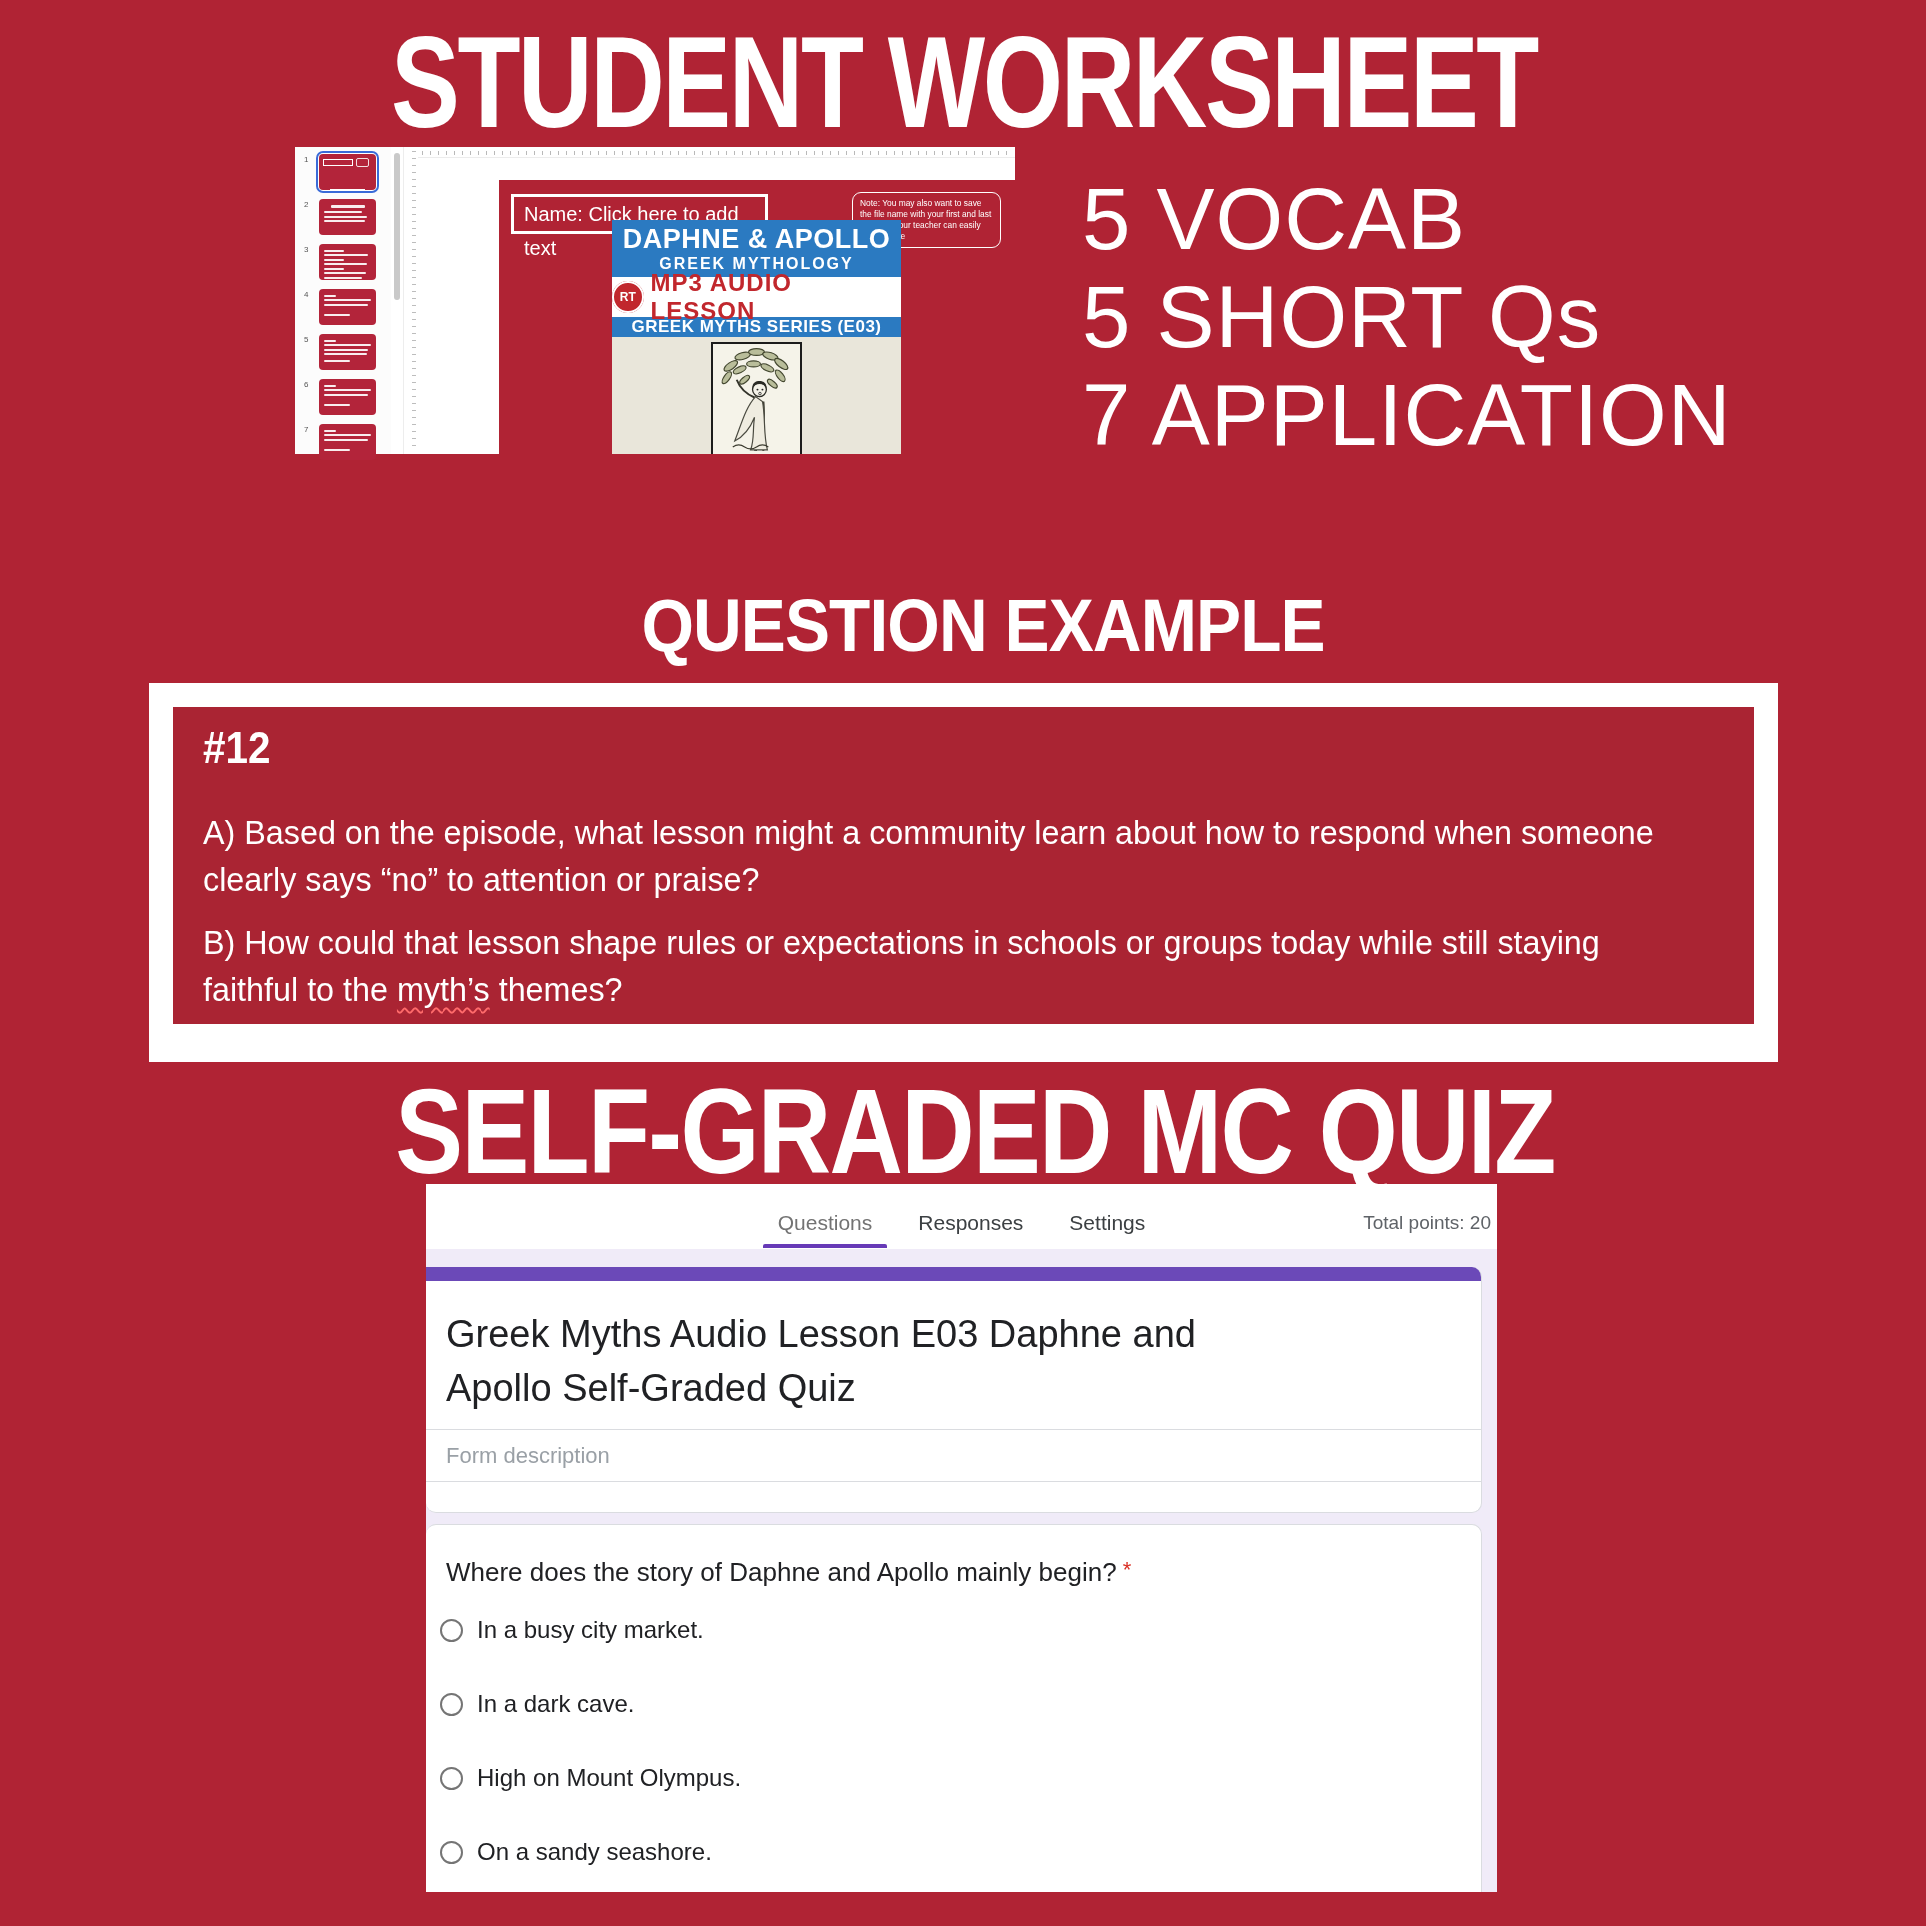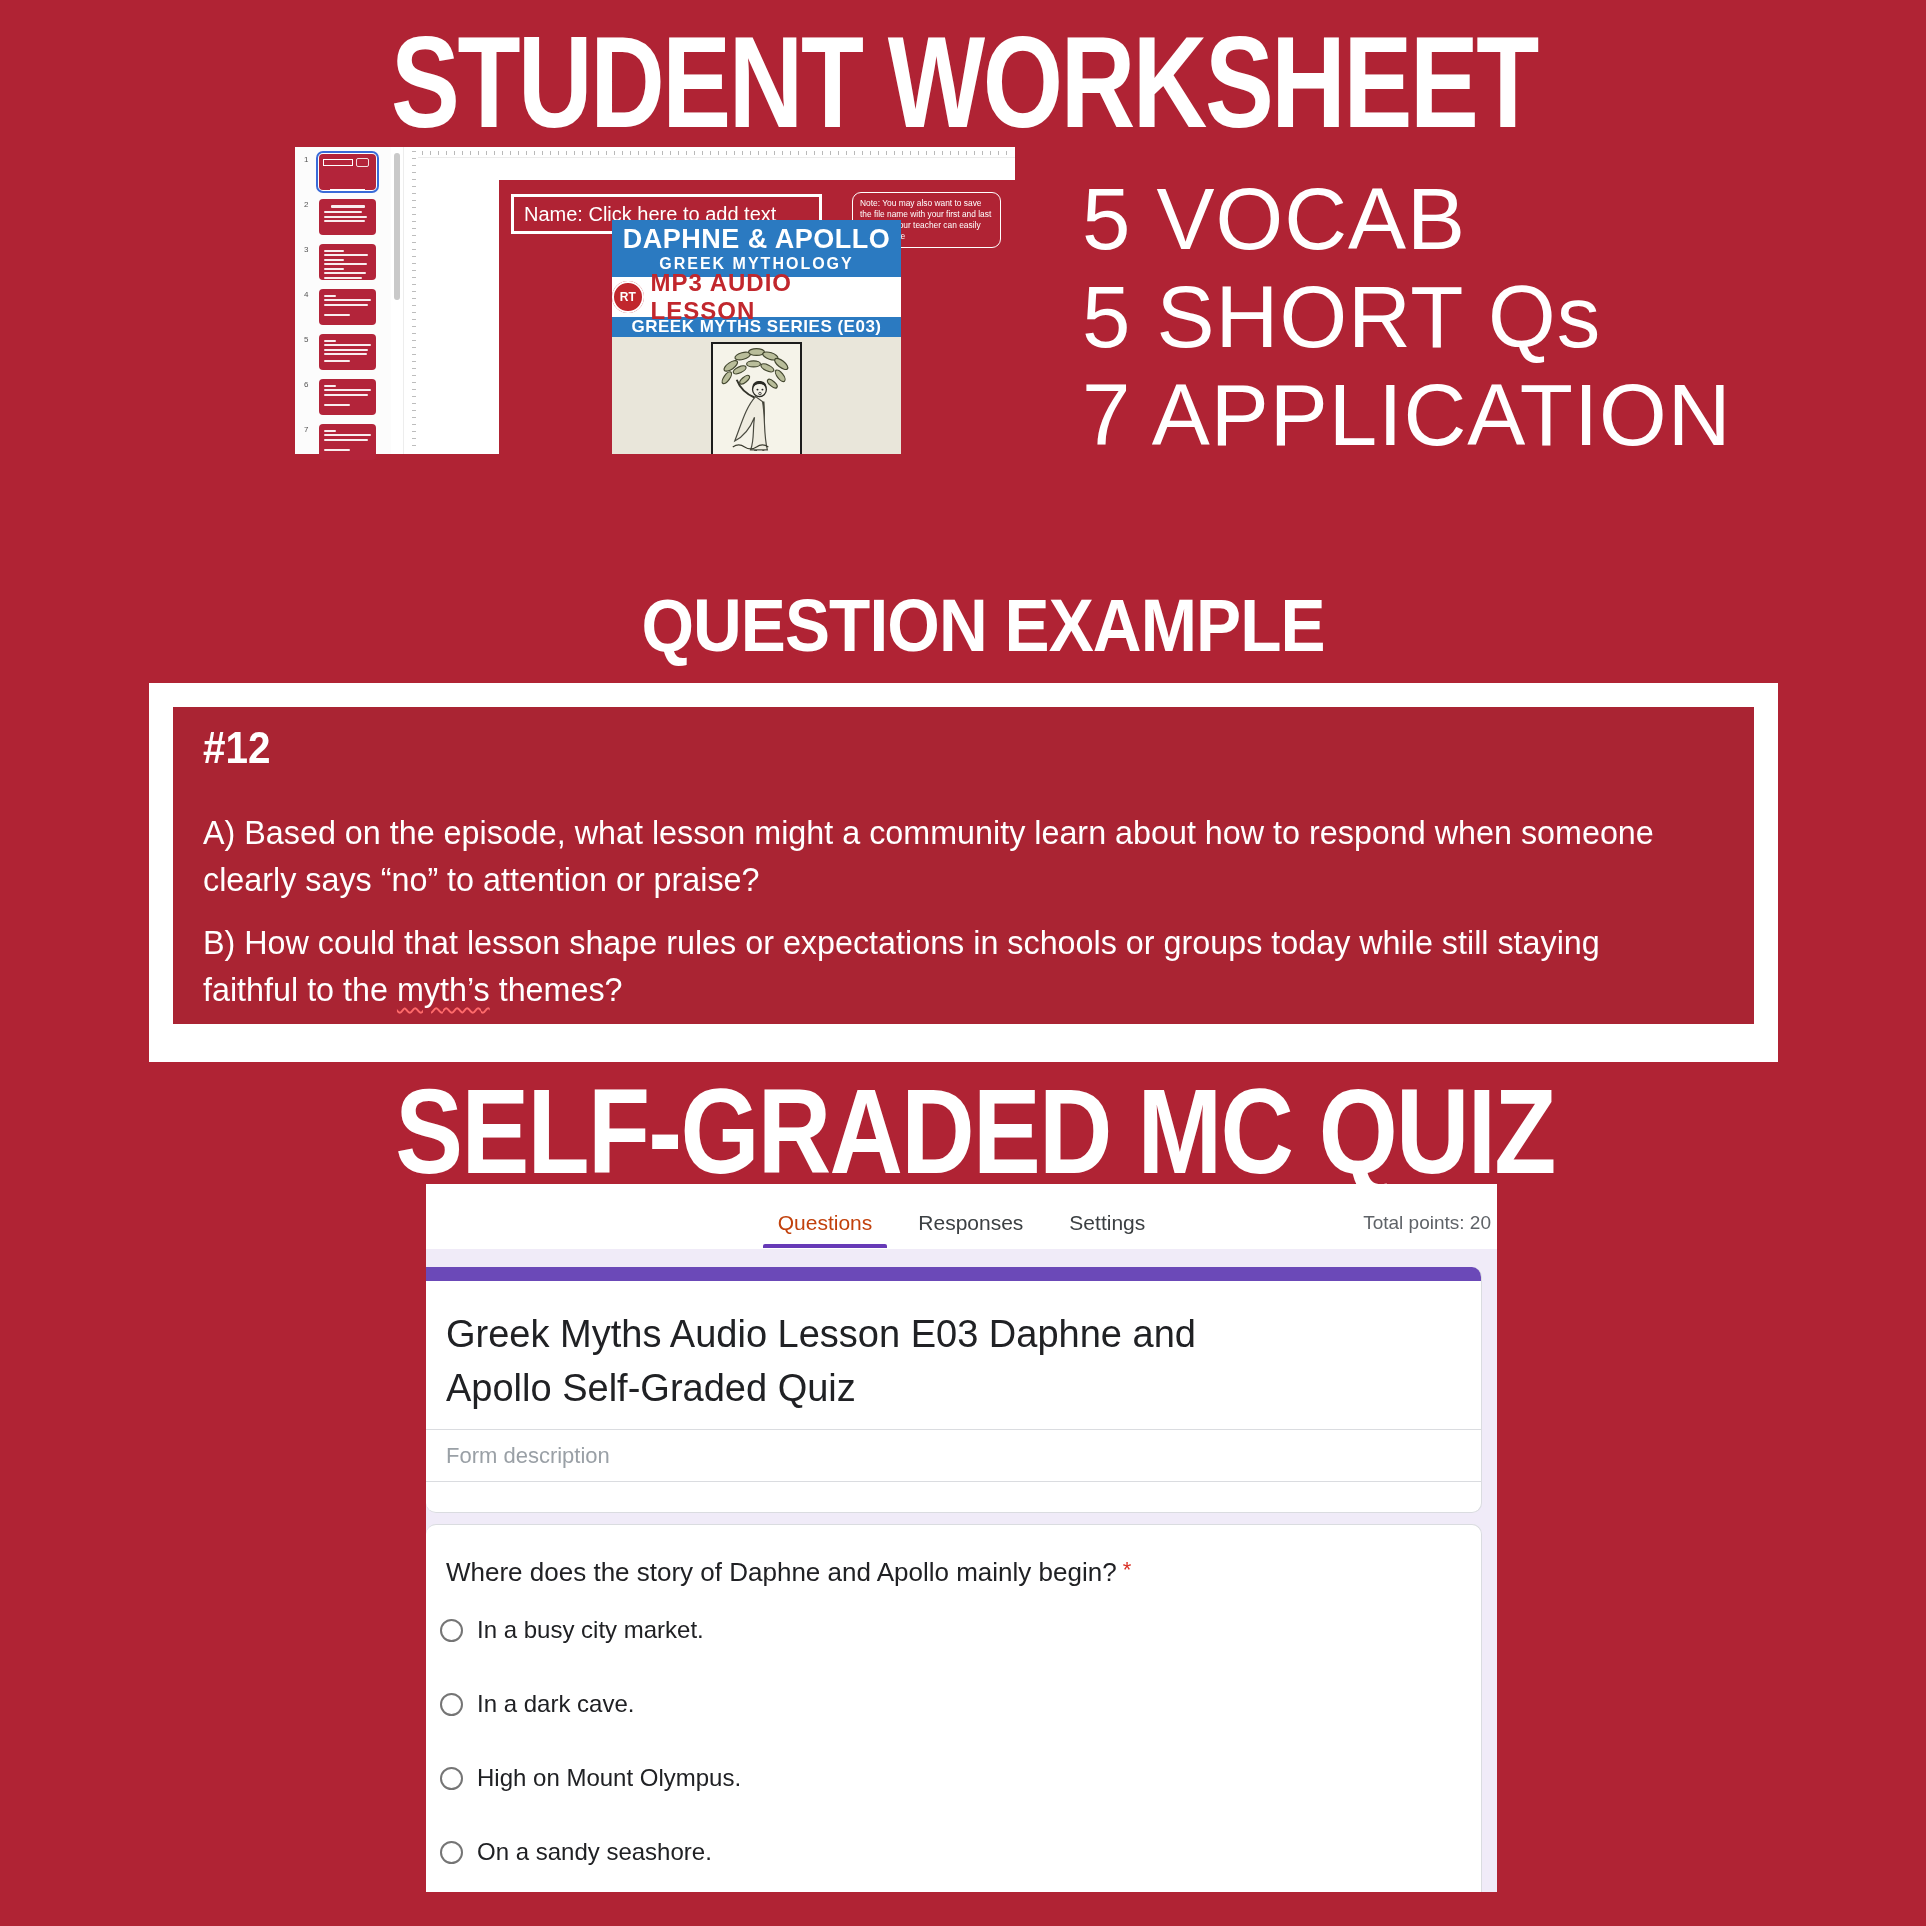--- a/index.html
+++ b/index.html
@@ -37,21 +37,21 @@
   .ml{display:block;height:2px;background:#fff;width:60%;margin:3px auto 0;}
   .scrollbar{position:absolute;left:99px;top:6px;width:6px;height:147px;background:#c9c9c9;border-radius:3px;}
   .vruler{position:absolute;left:108px;top:0;width:14px;height:100%;background:#fff;border-left:1px solid #ededed;}
   .vruler .ticks{position:absolute;right:2px;top:4px;bottom:4px;width:4px;
       background:repeating-linear-gradient(to bottom,#bdbdbd 0 1px,transparent 1px 7px);}
   .hruler{position:absolute;left:123px;top:0;right:0;height:11px;background:#fff;border-bottom:1px solid #ececec;box-sizing:border-box;}
   .hruler .ticks{position:absolute;left:4px;right:4px;bottom:2px;height:4px;
       background:repeating-linear-gradient(to right,#b9b9b9 0 1px,transparent 1px 8px);}
   .canvas{position:absolute;left:123px;top:11px;right:0;bottom:0;background:#fff;overflow:hidden;}
   .slide{position:absolute;left:81px;top:22px;right:0;bottom:0;background:#b02334;}
-  .name-box{position:absolute;left:12px;top:14px;width:311px;height:40px;border:3px solid #fff;box-sizing:border-box;
+  .name-box{position:absolute;left:12px;top:14px;width:257px;height:40px;border:3px solid #fff;box-sizing:border-box;
             font-size:20px;line-height:34px;padding-left:10px;color:#fff;}
   .note-box{position:absolute;right:14px;top:12px;width:149px;border:1.5px solid #fff;border-radius:9px;
             font-size:8.4px;line-height:11px;padding:5px 7px;box-sizing:border-box;color:#fff;}
   .banner{position:absolute;left:calc(50% - 145px);top:40px;width:289px;}
   .banner-blue{background:#2b7ac1;text-align:center;padding:5px 0 4px;}
   .banner-title{font-size:27px;font-weight:800;letter-spacing:0.5px;line-height:29px;}
   .banner-sub{font-size:16px;font-weight:700;letter-spacing:2px;line-height:19px;}
   .banner-white{background:#fff;height:40px;display:flex;align-items:center;justify-content:center;gap:7px;}
   .rt-logo{width:32px;height:32px;border-radius:50%;background:#c1272d;color:#fff;display:flex;align-items:center;
            justify-content:center;font-size:12px;font-weight:800;box-shadow:0 0 0 2px #fff inset;}
@@ -72,21 +72,21 @@
   .qpar.b{margin-top:16px;}
   .squiggle{text-decoration:underline;text-decoration-style:wavy;text-decoration-color:#ff6b6b;
             text-decoration-thickness:2px;text-underline-offset:6px;}
 
   
   .gform{position:absolute;left:426px;top:1184px;width:1071px;height:708px;background:#fff;overflow:hidden;
          color:#202124;}
   .tabs{position:relative;height:65px;display:flex;align-items:center;justify-content:center;gap:46px;
         font-size:21px;padding-top:12px;box-sizing:border-box;background:#fff;}
   .tab{color:#3c4043;cursor:default;}
-  .tab.active{color:#c2410c;position:relative;}
+  .tab.active{color:#737373;position:relative;}
   .tab-underline{position:absolute;left:-15px;right:-15px;bottom:-13px;height:4px;background:#673ab7;border-radius:2px 2px 0 0;}
   .points{position:absolute;right:6px;top:28px;font-size:19px;color:#5f6368;}
   .form-body{position:absolute;top:65px;left:0;right:0;bottom:0;background:#f0ebf8;padding:18px 15px 0 0;box-sizing:border-box;}
   .card{background:#fff;border:1px solid #dadce0;border-left:none;}
   .title-card{border-radius:0 10px 10px 10px;overflow:hidden;border-top:none;}
   .purple-bar{height:14px;background:#6b49b8;}
   .card-pad{padding:26px 26px 30px 20px;}
   .form-title{font-size:38px;line-height:54px;max-width:812px;color:#202124;margin-bottom:14px;}
   .divider{border-top:1px solid #dadce0;margin:0 -26px 0 -20px;}
   .form-desc{font-size:22px;color:#9aa0a6;padding:13px 0 12px;}

